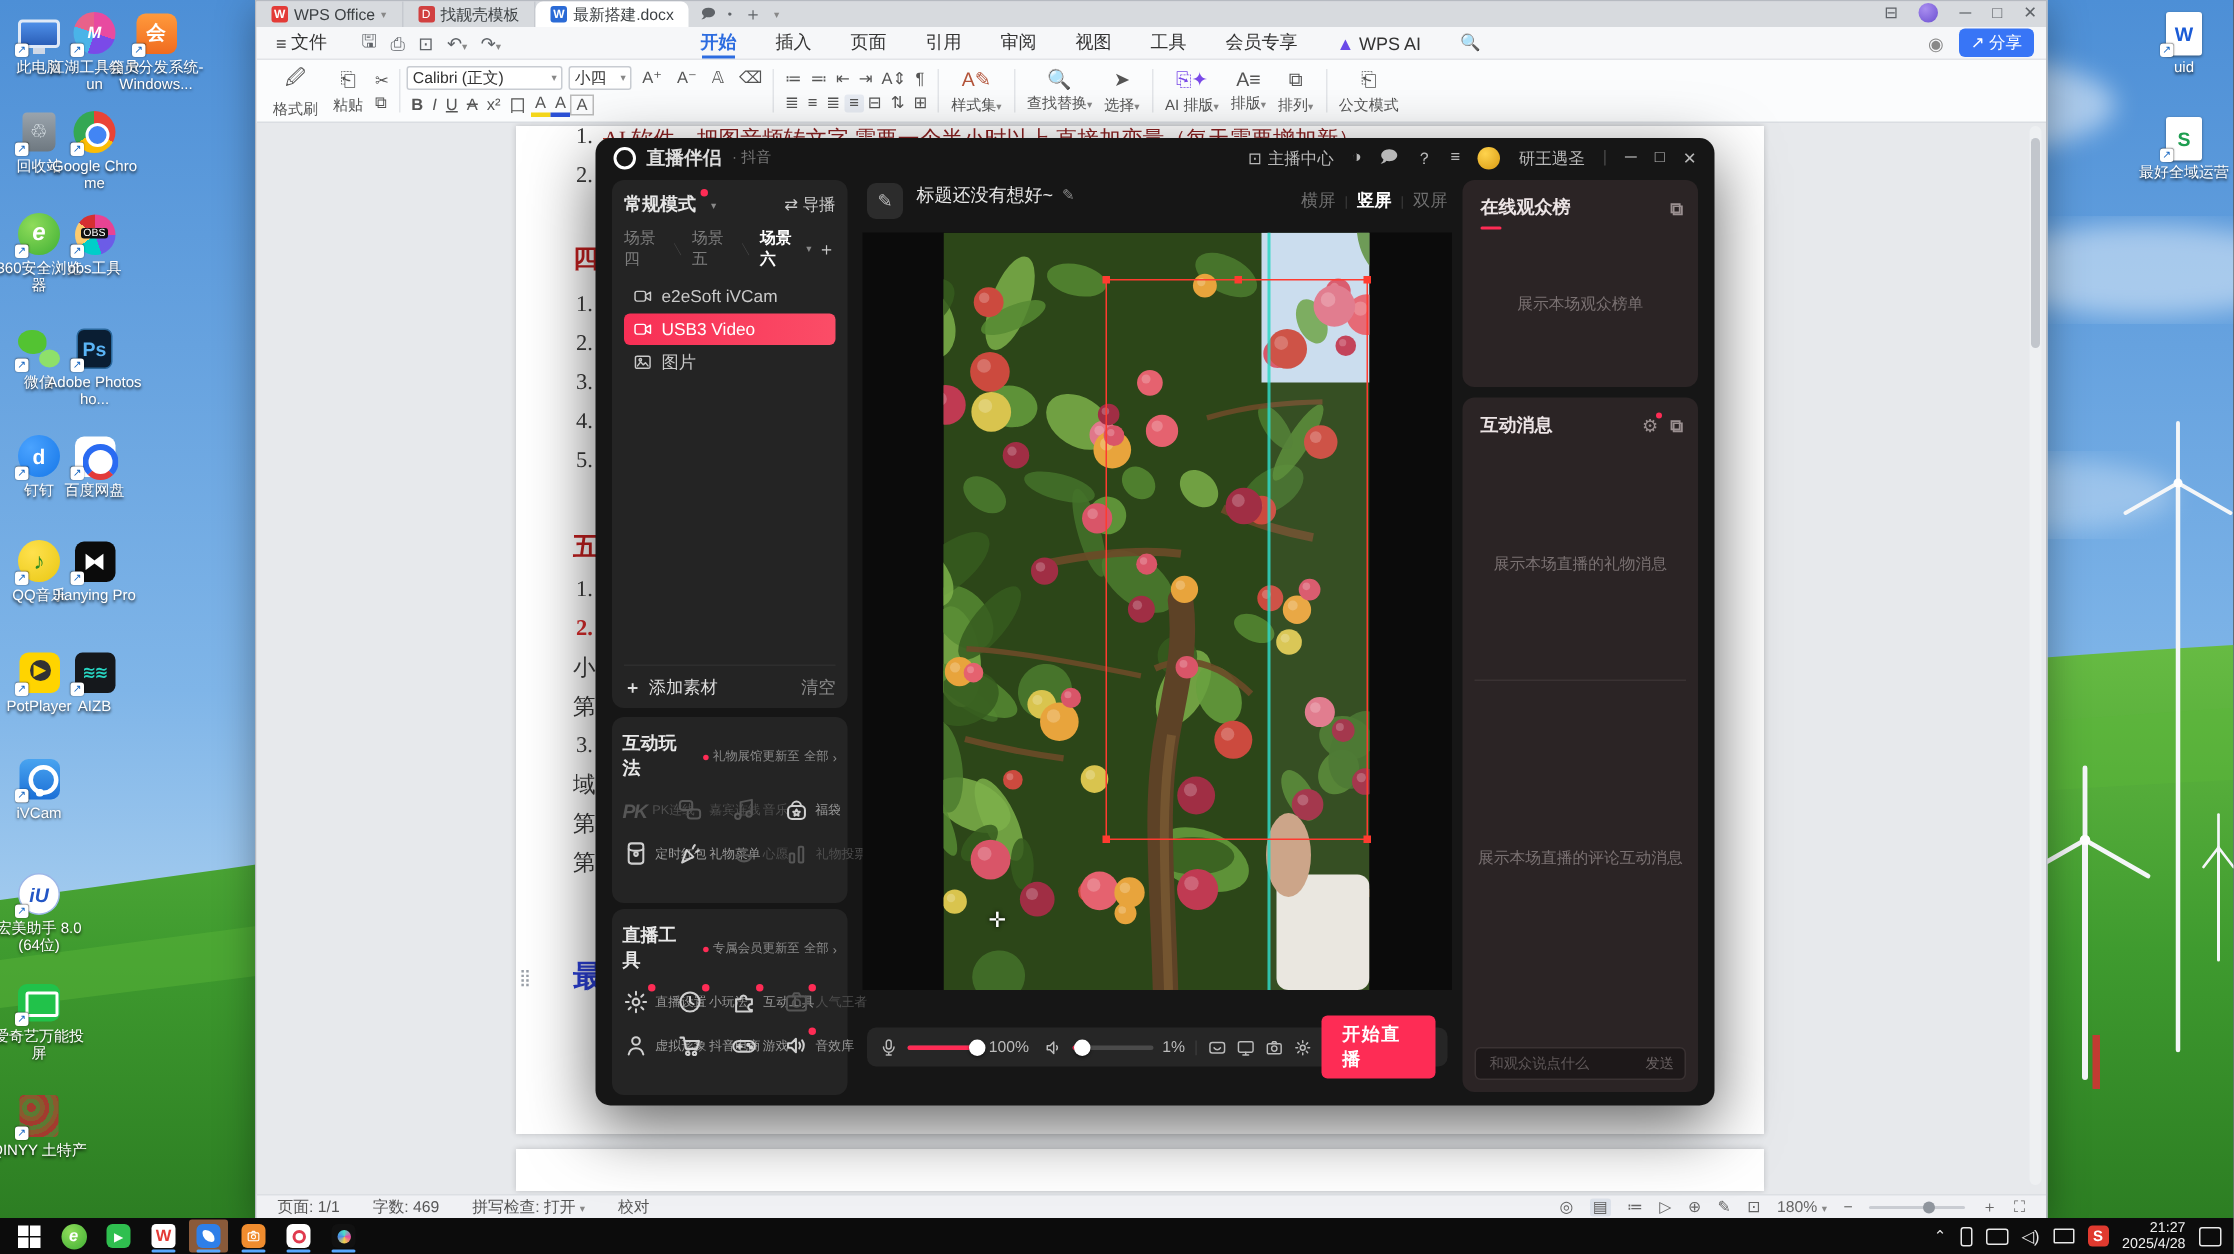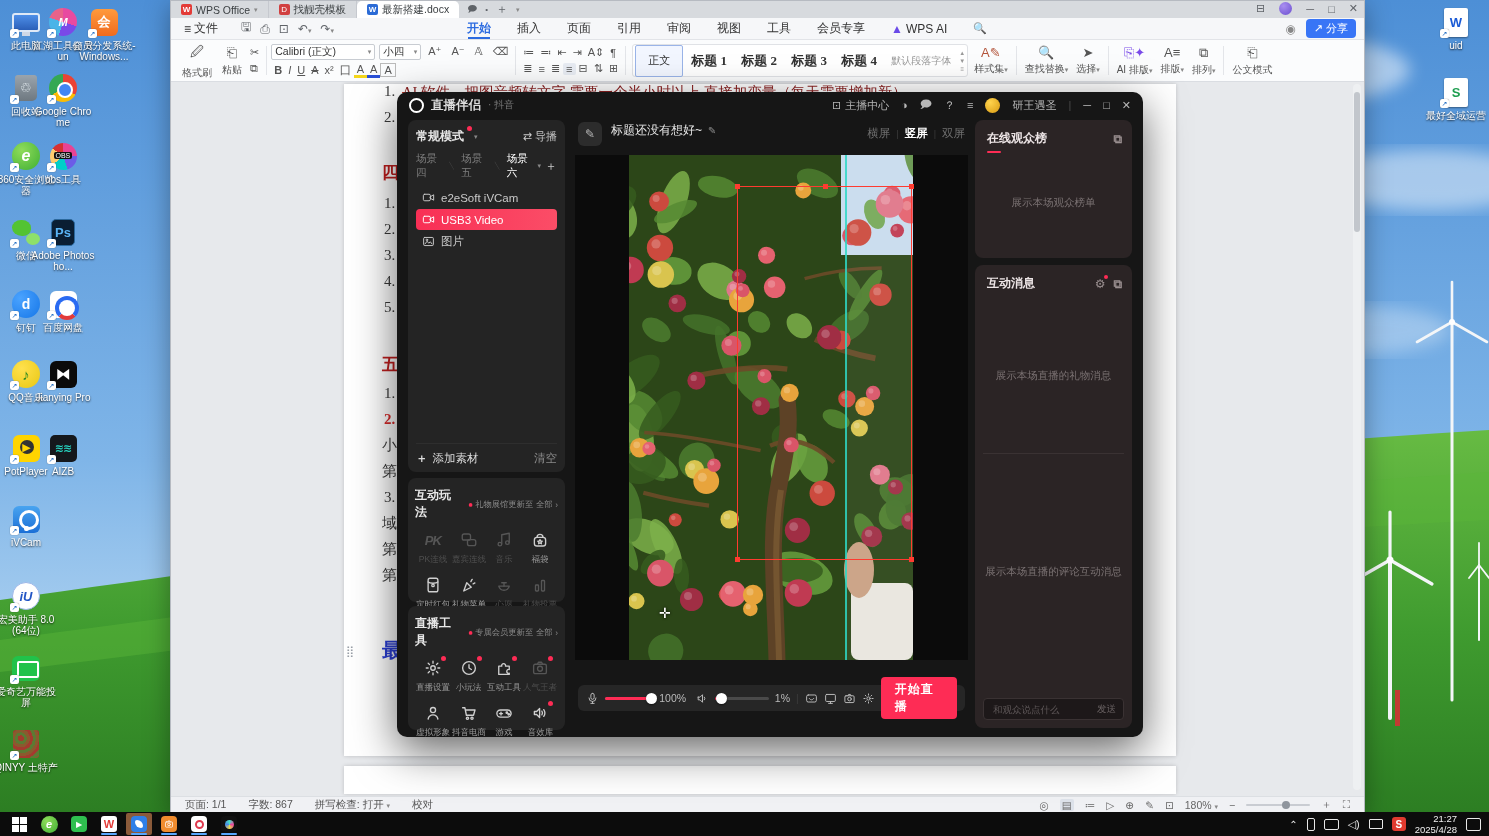--- a/index.html
+++ b/index.html
@@ -102,21 +102,21 @@
   .lw-logo{width:15px;height:15px;border-radius:50%;border:2.5px solid #fff;}
   .lw-right{margin-left:auto;display:flex;align-items:center;gap:12px;color:#b8b8b8;font-size:11px;}
   .avatar-y{width:15px;height:15px;border-radius:50%;background:radial-gradient(circle at 35% 30%,#ffd34d,#d89a12);}
   .panelbox{position:absolute;background:#242424;border-radius:8px;}
   .lrow{display:flex;align-items:center;font-size:12px;color:#e6e6e6;}
   .dim{color:#777;}
   .reddot{width:5px;height:5px;border-radius:50%;background:#fe2c55;display:inline-block;}
   .src{display:flex;align-items:center;gap:6px;height:21px;padding:0 6px;border-radius:4px;font-size:11.5px;color:#c9c9c9;margin:1px 0;}
   .src.sel{background:linear-gradient(90deg,#f82f55,#fb4d67);color:#fff;}
   .gridwrap{display:flex;flex-wrap:wrap;}
-  .gcell{width:25%;display:flex;flex-direction:column;align-items:center;gap:3px;margin-bottom:9px;position:relative;}
+  .gcell{width:25%;display:flex;flex-direction:row;align-items:center;gap:3px;margin-bottom:9px;position:relative;}
   .gcell .gi{color:#cfcfcf;position:relative;height:20px;display:flex;align-items:center;}
   .gcell .gl{font-size:9px;color:#9a9a9a;white-space:nowrap;transform:scale(.95);}
   .gcell.off .gi{color:#565656;} .gcell.off .gl{color:#4e4e4e;}
   .gdot{position:absolute;right:-4px;top:-2px;width:5px;height:5px;border-radius:50%;background:#fe2c55;}
   .sechead{display:flex;align-items:center;font-size:12px;font-weight:bold;color:#e8e8e8;margin-bottom:9px;}
   .secnotice{margin-left:auto;display:flex;align-items:center;gap:3px;font-size:9px;color:#8a8a8a;font-weight:normal;white-space:nowrap;transform:scale(.92);transform-origin:right;}
   #preview{left:178px;top:63px;width:393px;height:505px;background:#0b0b0b;overflow:hidden;}
   #video{position:absolute;left:54px;top:0;width:284px;height:505px;}
   #sel-rect{position:absolute;left:162px;top:31px;width:175px;height:374px;border:1px solid #ff3b30;}
   .hdl{position:absolute;width:5px;height:5px;background:#ff3b30;}
@@ -498,31 +498,20 @@
           <span class="glyph">≣</span>
           <span class="glyph">≡</span>
           <span class="glyph">≣</span>
           <span class="glyph" style="background:#e8ecf3;border-radius:2px">≡</span>
           <span class="glyph">⊟</span>
           <span class="glyph">⇅</span>
           <span class="glyph">⊞</span>
         </div>
       </div>
       <div class="tsep"></div>
-      <div id="style-gallery">
-          <div class="stybox sel">正文</div>
-          <div class="stybox hd">标题 1</div>
-          <div class="stybox hd">标题 2</div>
-          <div class="stybox hd">标题 3</div>
-          <div class="stybox hd">标题 4</div>
-          <div class="stybox def">默认段落字体</div>
-          <div>
-            <div style="font-size:6px;color:#999;line-height:8px;text-align:center">▲<br>▼<br>≡</div>
-          </div>
-        </div>
       <div class="tb-col">
         <span style="font-size:13px;color:#b3543a">A✎</span>
         <span><span>样式集</span><span class="carat">▾</span></span>
       </div>
       <div class="tsep"></div>
       <div class="tb-col">
         <span style="font-size:13px">🔍</span>
         <span><span>查找替换</span><span class="carat">▾</span></span>
       </div>
       <div class="tb-col">
@@ -574,21 +563,21 @@
           <span class="fr-b" style="left: 211px; top: 555px;">最</span>
         </div>
       <div id="drag-handle">⣿</div>
       <div id="doc-scroll">
           <div id="doc-thumb"></div>
         </div>
     </div>
 
     <div id="wps-status" class="abs">
       <span>页面: 1/1</span>
-      <span>字数: 867</span>
+      <span>字数: 469</span>
       <span><span>拼写检查: 打开</span> <span class="carat">▾</span></span>
       <span>校对</span>
       <div class="st-right">
         <span>◎</span>
         <span style="background:#dde2ea;border-radius:2px;padding:0 2px">▤</span>
         <span>≔</span>
         <span>▷</span>
         <span>⊕</span>
         <span>✎</span>
         <span>⊡</span>
@@ -636,21 +625,21 @@
         <span style="margin-left:auto;display:flex;align-items:center;gap:3px;font-size:11px;color:#c9c9c9">
           <span>⇄</span>
             <span>导播</span>
         </span>
       </div>
       <div id="scene-row" class="lrow" style="margin-bottom:6px;font-size:10.5px;gap:4px">
           <span style="color: rgb(125, 125, 125);">场景四</span>
           <span style="color: rgb(74, 74, 74);">﹨</span>
           <span style="color: rgb(125, 125, 125);">场景五</span>
           <span style="color: rgb(74, 74, 74);">﹨</span>
-          <span style="color: rgb(255, 255, 255); font-weight: normal;">场景六</span>
+          <span style="color: rgb(255, 255, 255); font-weight: bold;">场景六</span>
           <span class="carat" style="color: rgb(136, 136, 136);">▾</span>
           <span style="margin-left: auto; color: rgb(201, 201, 201); font-size: 12px;">＋</span>
         </div>
       <div id="source-list">
           <div class="src">
             <span style="display:flex">
               <svg width="13" height="13" viewBox="0 0 24 24" fill="none" stroke="currentColor" stroke-width="1.8" stroke-linecap="round" stroke-linejoin="round">
                 <rect x="2.5" y="6" width="13" height="12" rx="2.5"></rect>
                 <path d="M15.5 10.5l6-3.5v10l-6-3.5z"></path>
               </svg>

